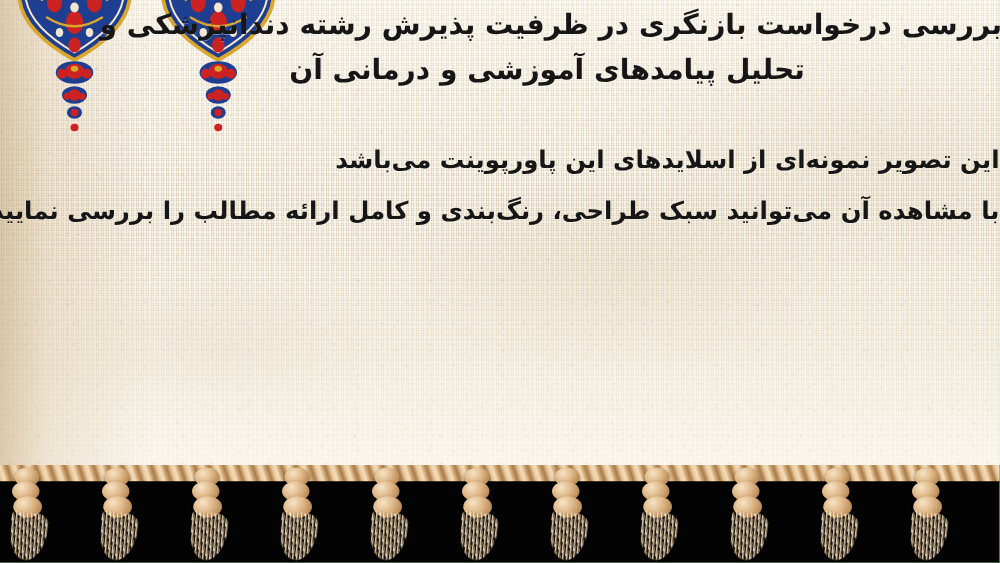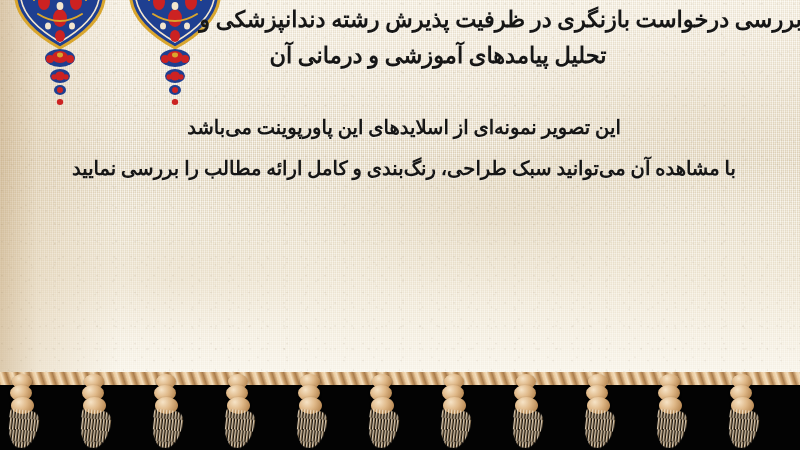--- a/index.html
+++ b/index.html
@@ -11,21 +11,20 @@
   body {
     font-family: "DejaVu Sans", sans-serif;
   }
 
   #slide {
     position: relative;
     width: 800px;
     height: 450px;
     overflow: hidden;
     background: #86efac;
-    font-family: Liberation Serif, serif;
   }
 
   
   .carpet-field {
     position: absolute;
     left: 0;
     top: 0;
     width: 800px;
     height: 382px;
     background-color: #ece2cd;
@@ -129,21 +128,21 @@
     top: 108px;
     width: 800px;
     padding-left: 8px;
     box-sizing: border-box;
   }
   .body-line {
     font-size: 19.5px;
     line-height: 39px;
     font-weight: 600;
     white-space: nowrap;
-    text-align: center;
+    text-align: right;
     text-shadow: 0 1px 0 rgba(255,255,255,0.30);
   }
   .body-line.lead {
     margin-bottom: 2px;
   }
 
   
   .fringe-band {
     position: absolute;
     left: 0;

